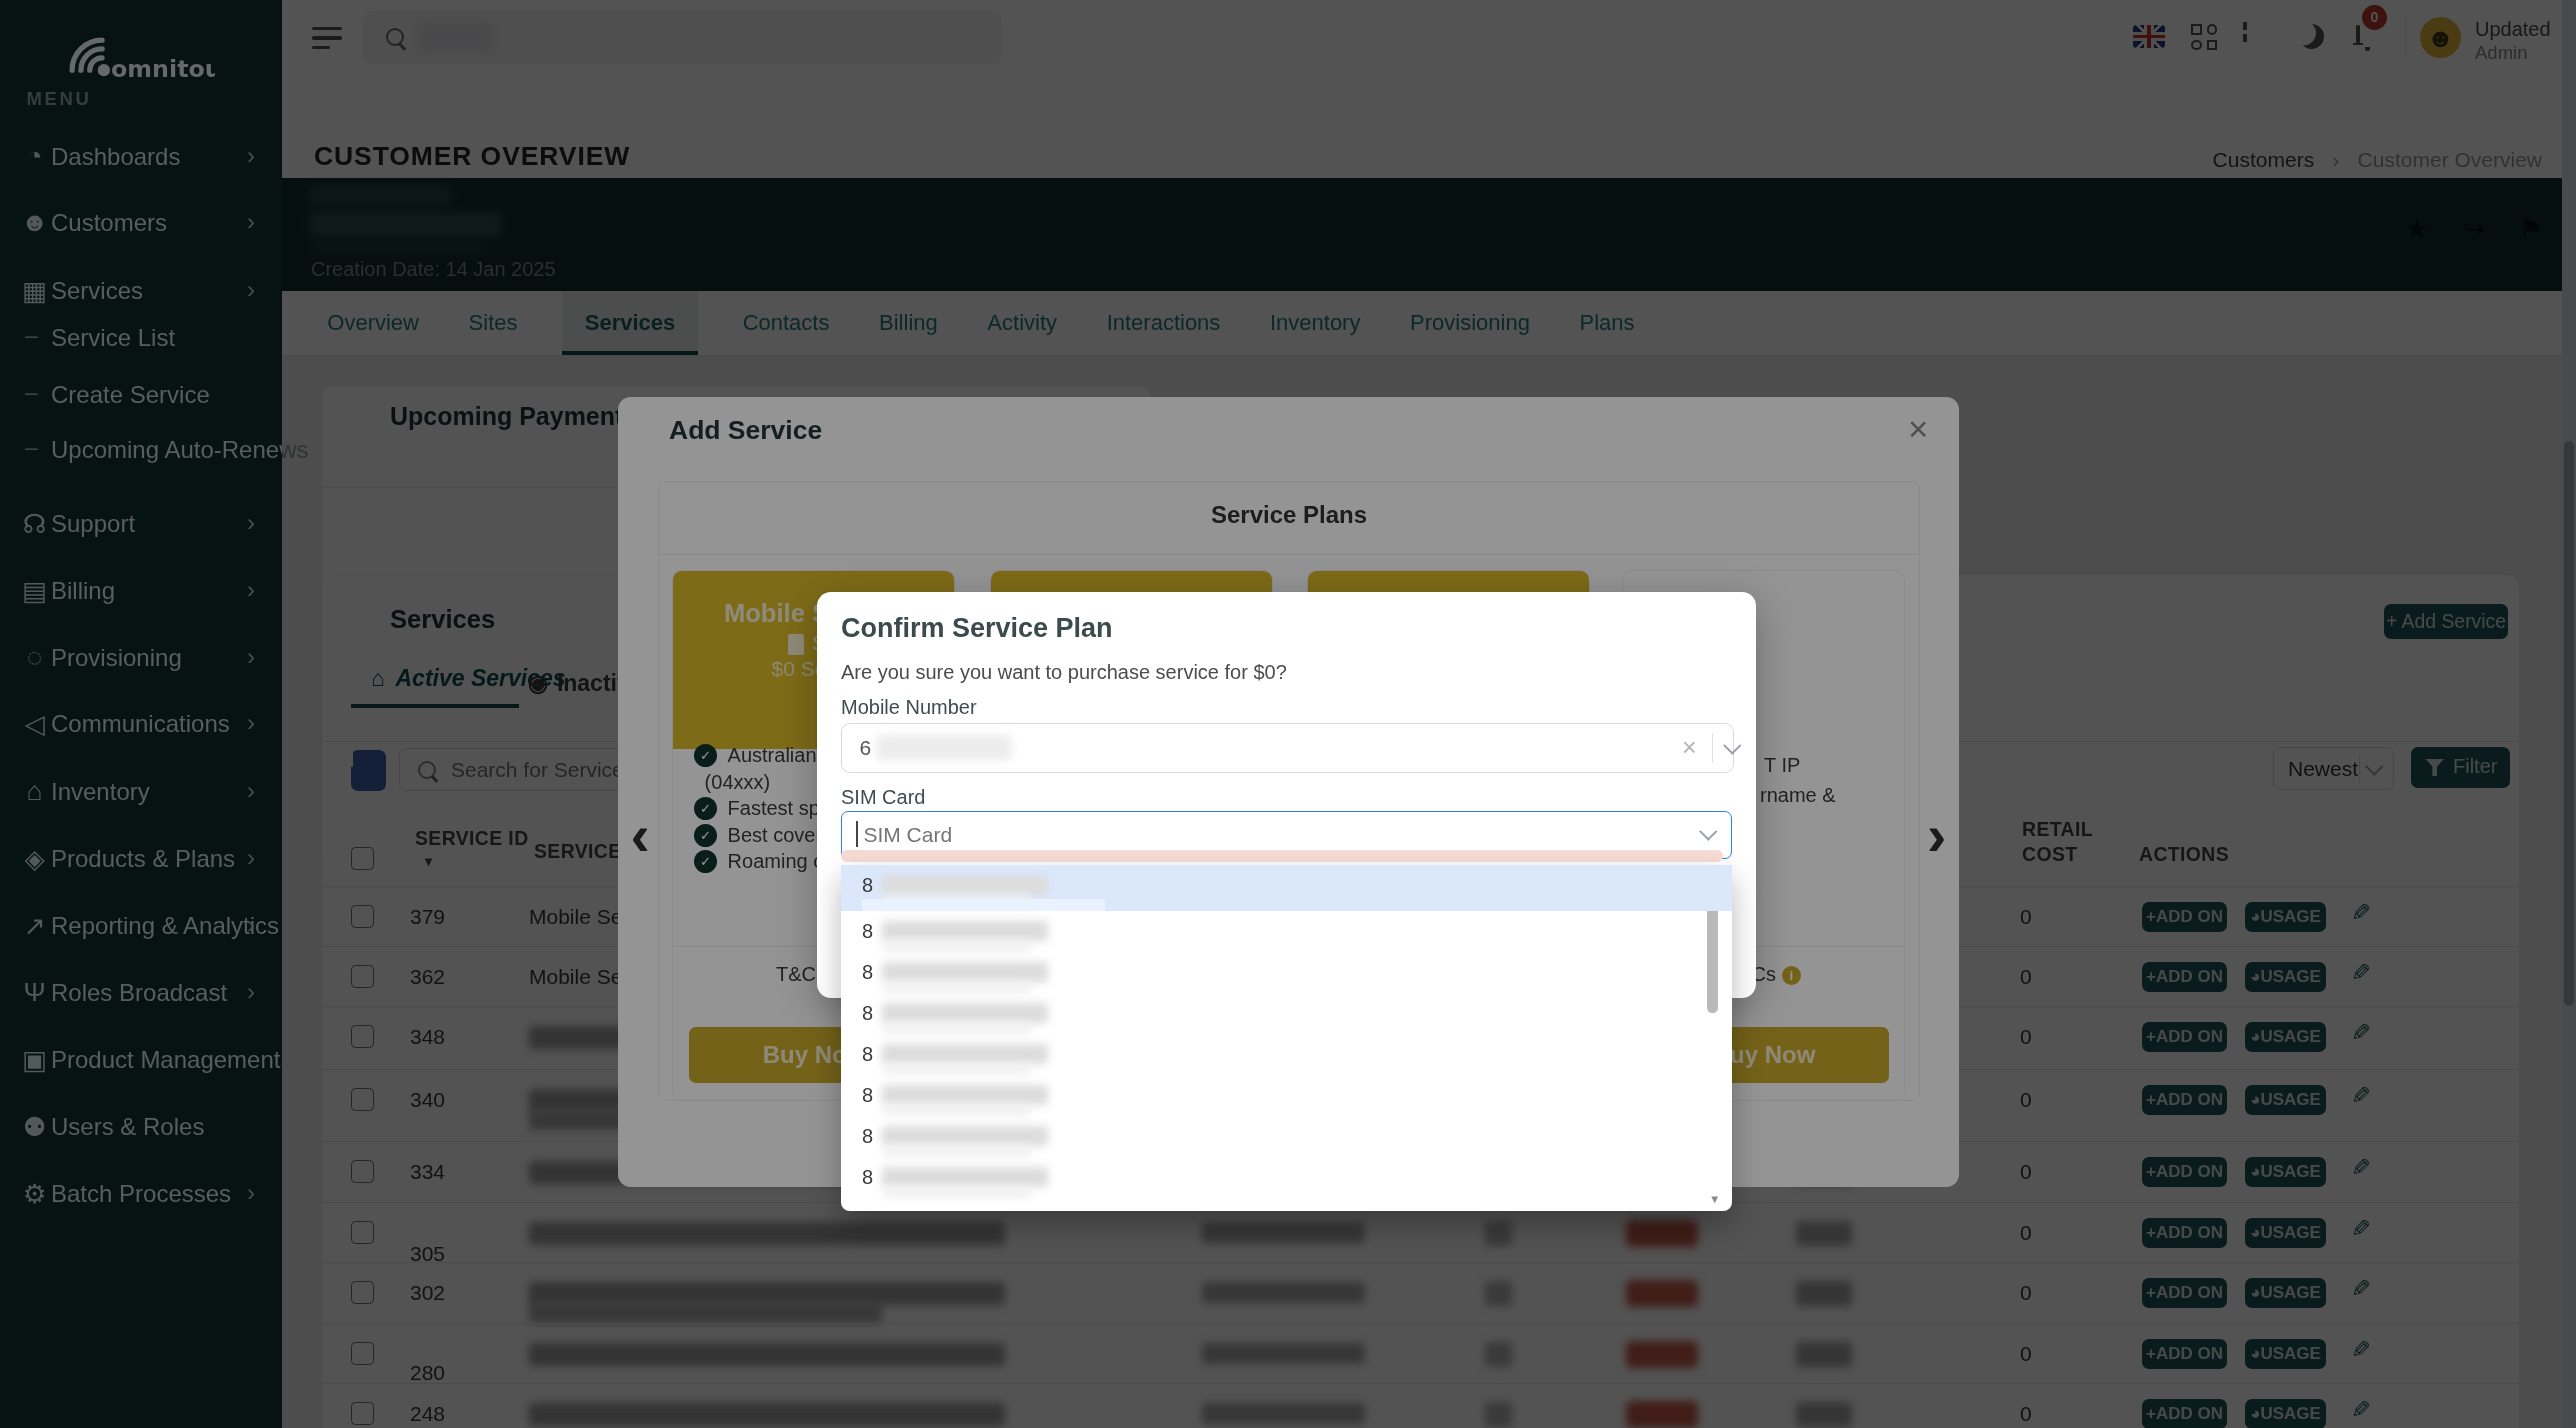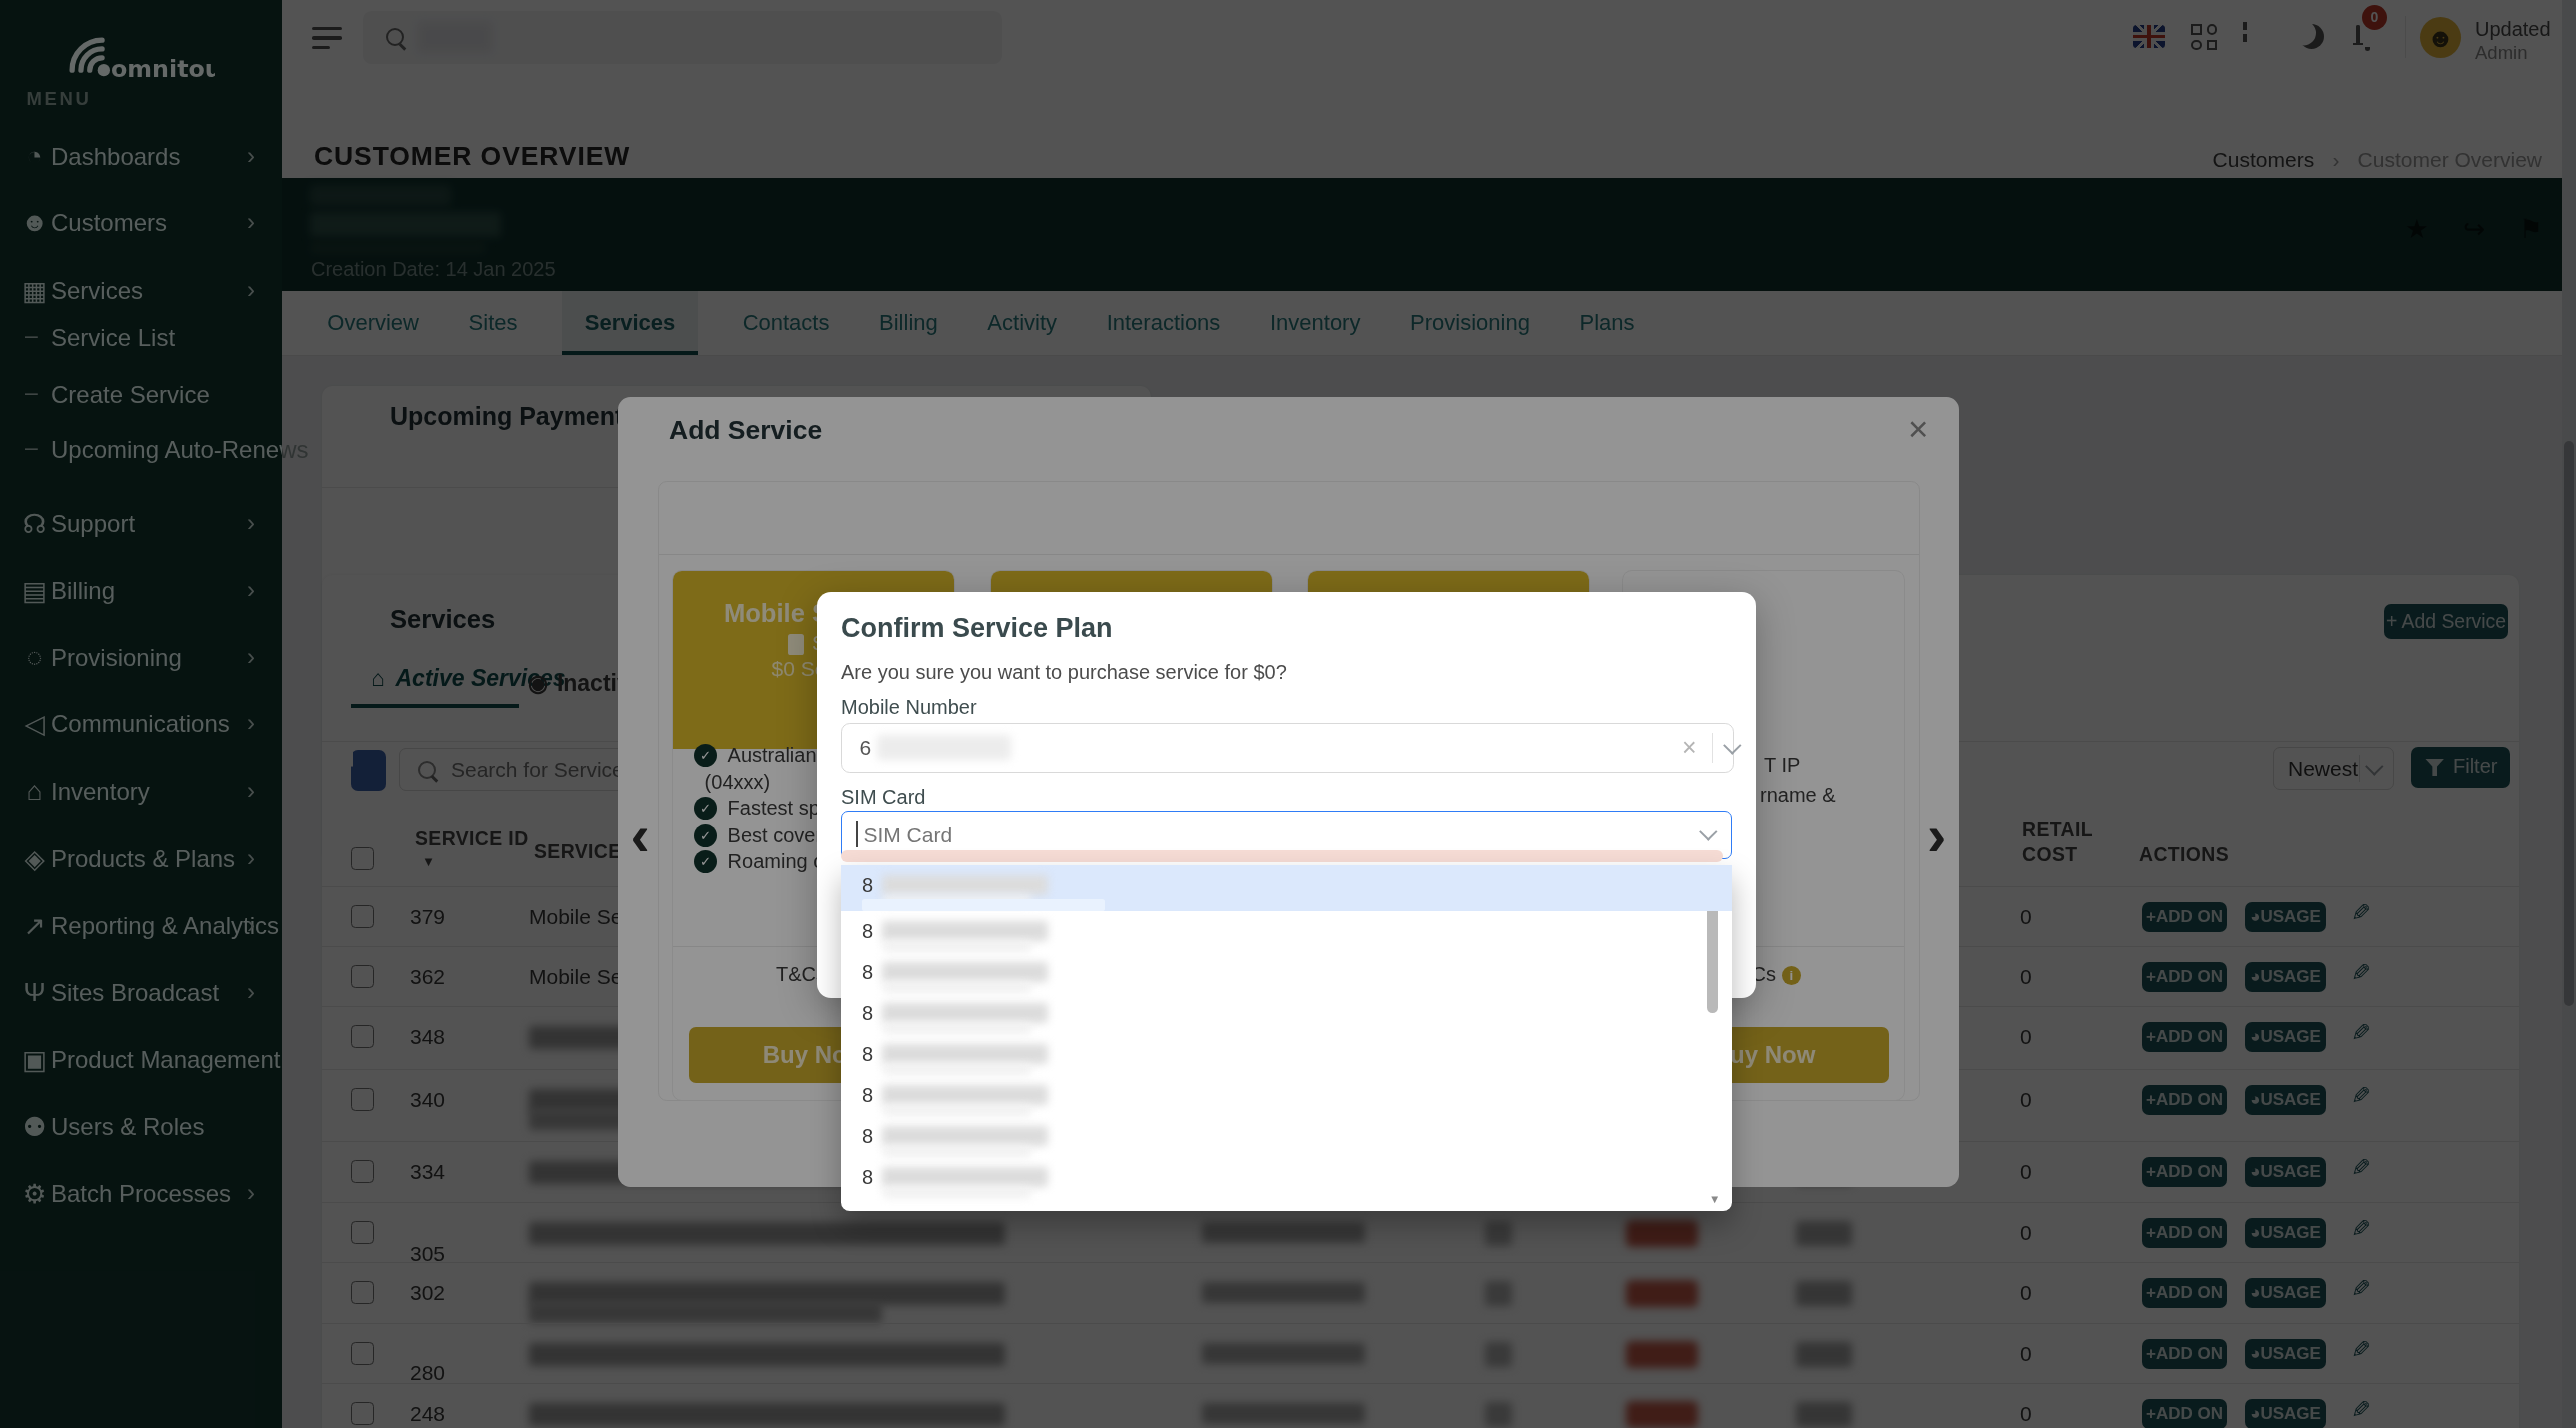--- a/index.html
+++ b/index.html
@@ -202,21 +202,21 @@
       <div class="ab side-item" style="top: 906px;">
         <span class="ab s-ico">↗</span>
 
         <span class="ab s-label">Reporting &amp; Analytics</span>
         <span class="ab s-chev">›</span>
       </div>
 
       <div class="ab side-item" style="top: 973px;">
         <span class="ab s-ico">Ψ</span>
 
-        <span class="ab s-label">Sites Broadcast</span>
+        <span class="ab s-label">Roles Broadcast</span>
         <span class="ab s-chev">›</span>
       </div>
 
       <div class="ab side-item" style="top: 1040px;">
         <span class="ab s-ico">▣</span>
 
         <span class="ab s-label">Product Management</span>
 
       </div>
 
@@ -499,20 +499,21 @@
     <div class="ab" style="left:1.8px;top:441px;width:10.6px;height:565px;background:#a8acb0;border-radius:6.2px;"></div>
   </div>
 
   <div class="ab ov1"></div>
 
   <div class="ab modal">
     <div class="ab" style="left:51px;top:17.6px;font-size:26.5px;font-weight:bold;color:#253539;">Add Service</div>
     <div class="ab" style="left:1290px;top:12.4px;font-size:35px;color:#8a8a8a;">×</div>
 
     <div class="ab panel">
+      <div class="ab" style="left:0;top:19.4px;width:1260px;text-align:center;font-size:24px;font-weight:600;color:#333;">Service Plans</div>
       <div class="ab divider" style="left:0;top:72px;width:1260px;"></div>
 
       <div class="ab plan-card" style="left:14px;">
         <div class="ab plan-head">
           <div class="ab" style="left:0;top:28px;width:281px;font-size:25.6px;font-weight:600;">Mobile Service</div>
           <div class="ab" style="left:115px;top:60px;font-size:21px;">
             <span style="display:inline-block;width:16px;height:21px;background:#f7f0d2;border-radius:2.6px;margin-right:8.8px;vertical-align:middle;"></span><span>$</span>
           </div>
           <div class="ab" style="left:0;top:86px;width:281px;font-size:21px;opacity:.9;">$0 Setup</div>
         </div>

